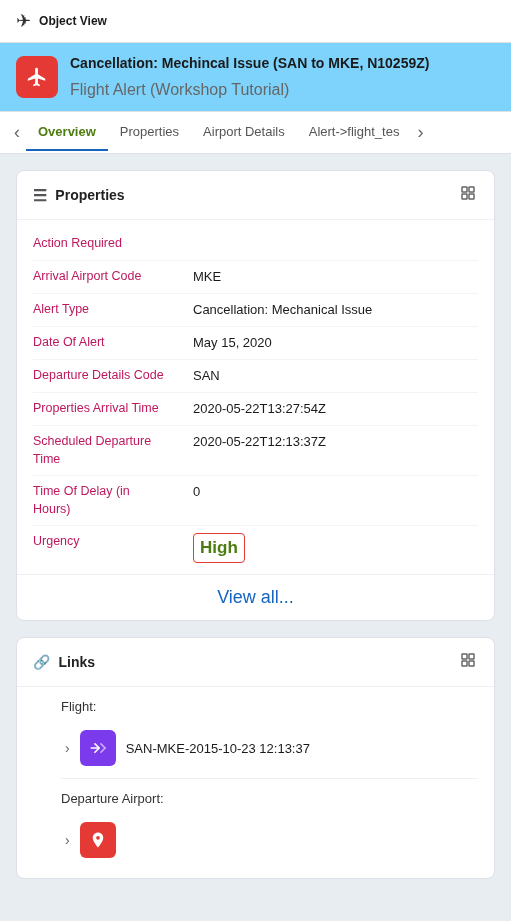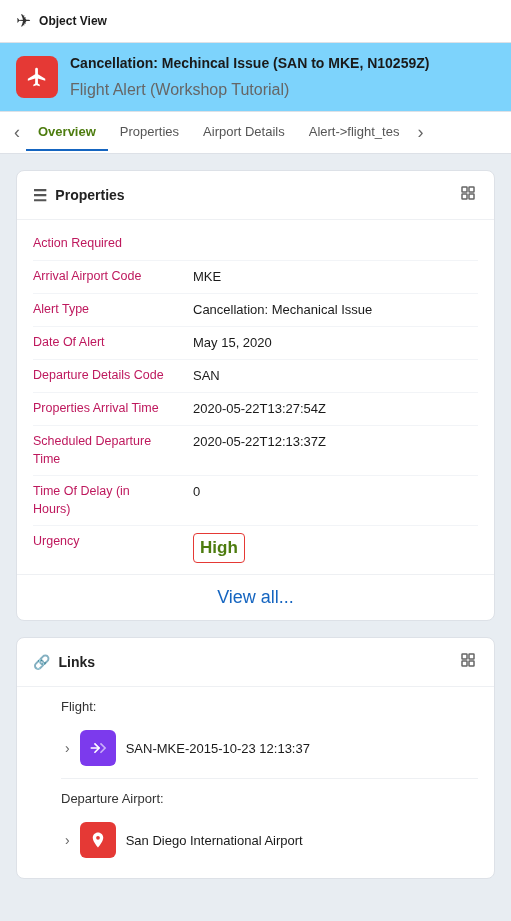--- a/index.html
+++ b/index.html
@@ -364,18 +364,17 @@
       <hr class="links-divider">
 
       <div class="links-group-label">Departure Airport:</div>
       <div class="link-item">
         <span class="link-chevron">›</span>
         <div class="link-icon-box red">
           <svg viewBox="0 0 24 24" fill="white" xmlns="http://www.w3.org/2000/svg">
             <path d="M12 2C8.13 2 5 5.13 5 9c0 5.25 7 13 7 13s7-7.75 7-13c0-3.87-3.13-7-7-7zm0 9.5A2.5 2.5 0 1 1 12 6.5a2.5 2.5 0 0 1 0 5z"></path>
           </svg>
         </div>
-        <span class="link-label">San Diego International Airport</span>
       </div>
     </div>
   </div>
 
 </div>
 
 </body></html>

